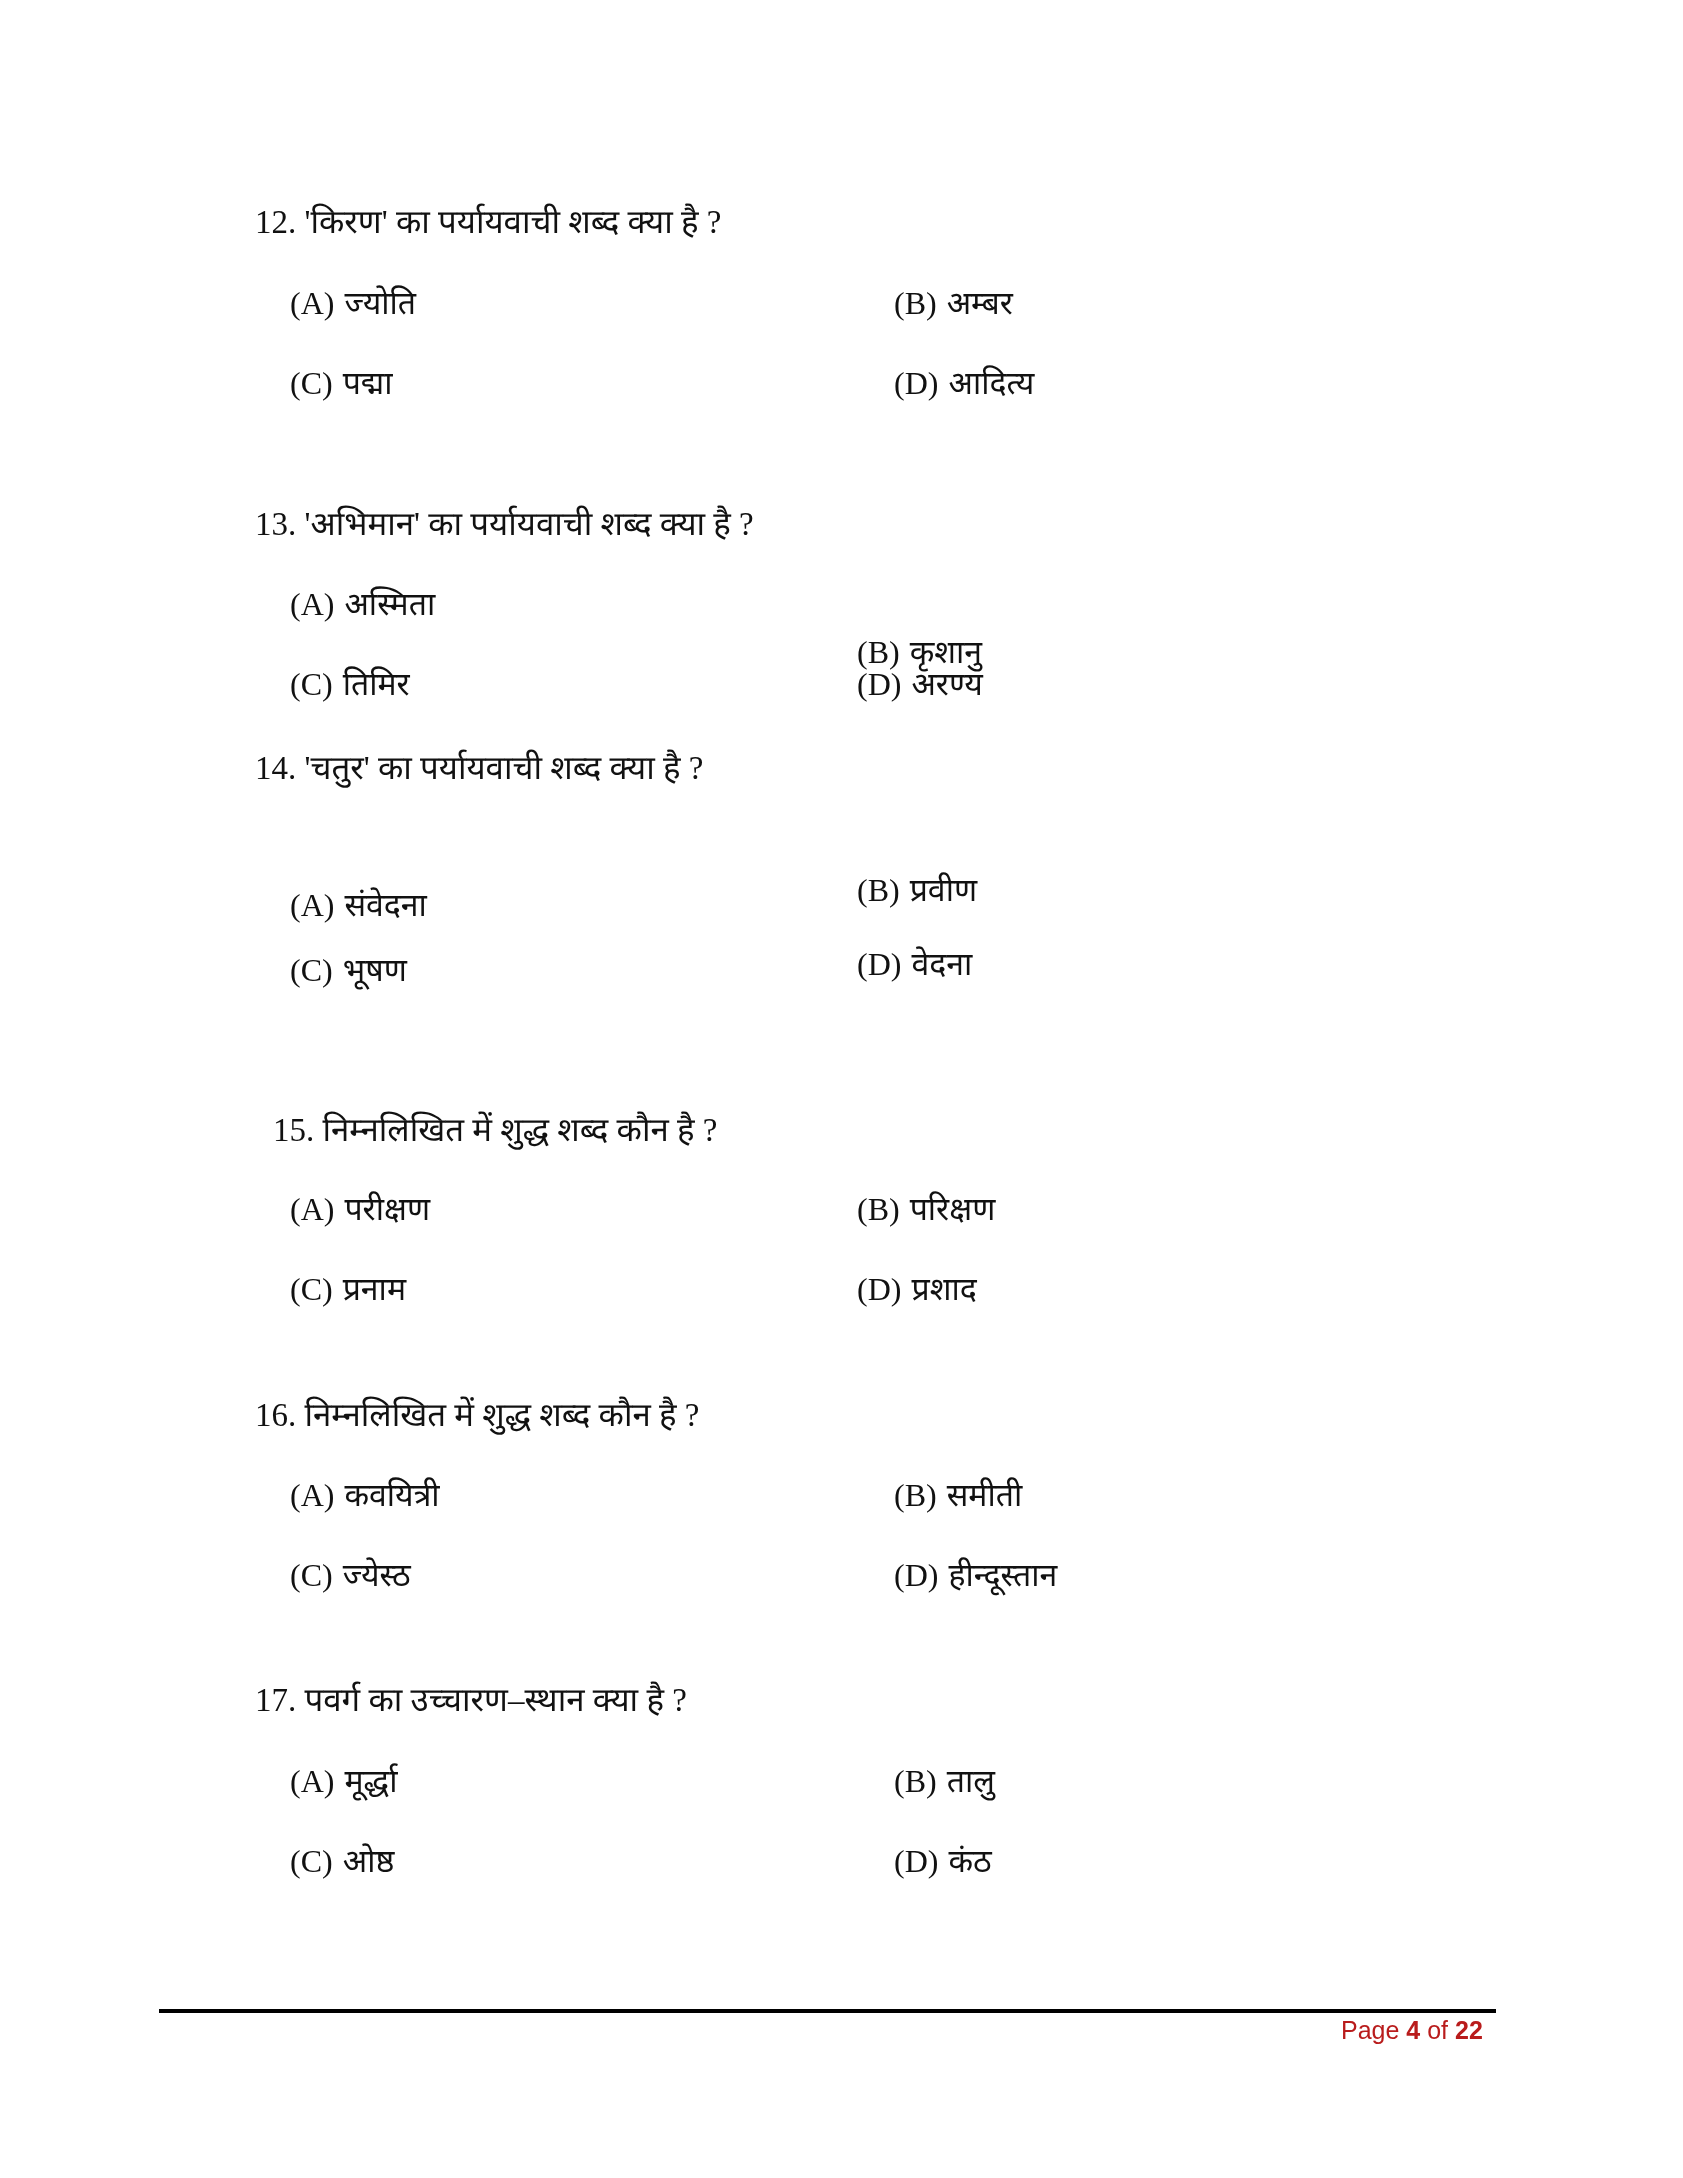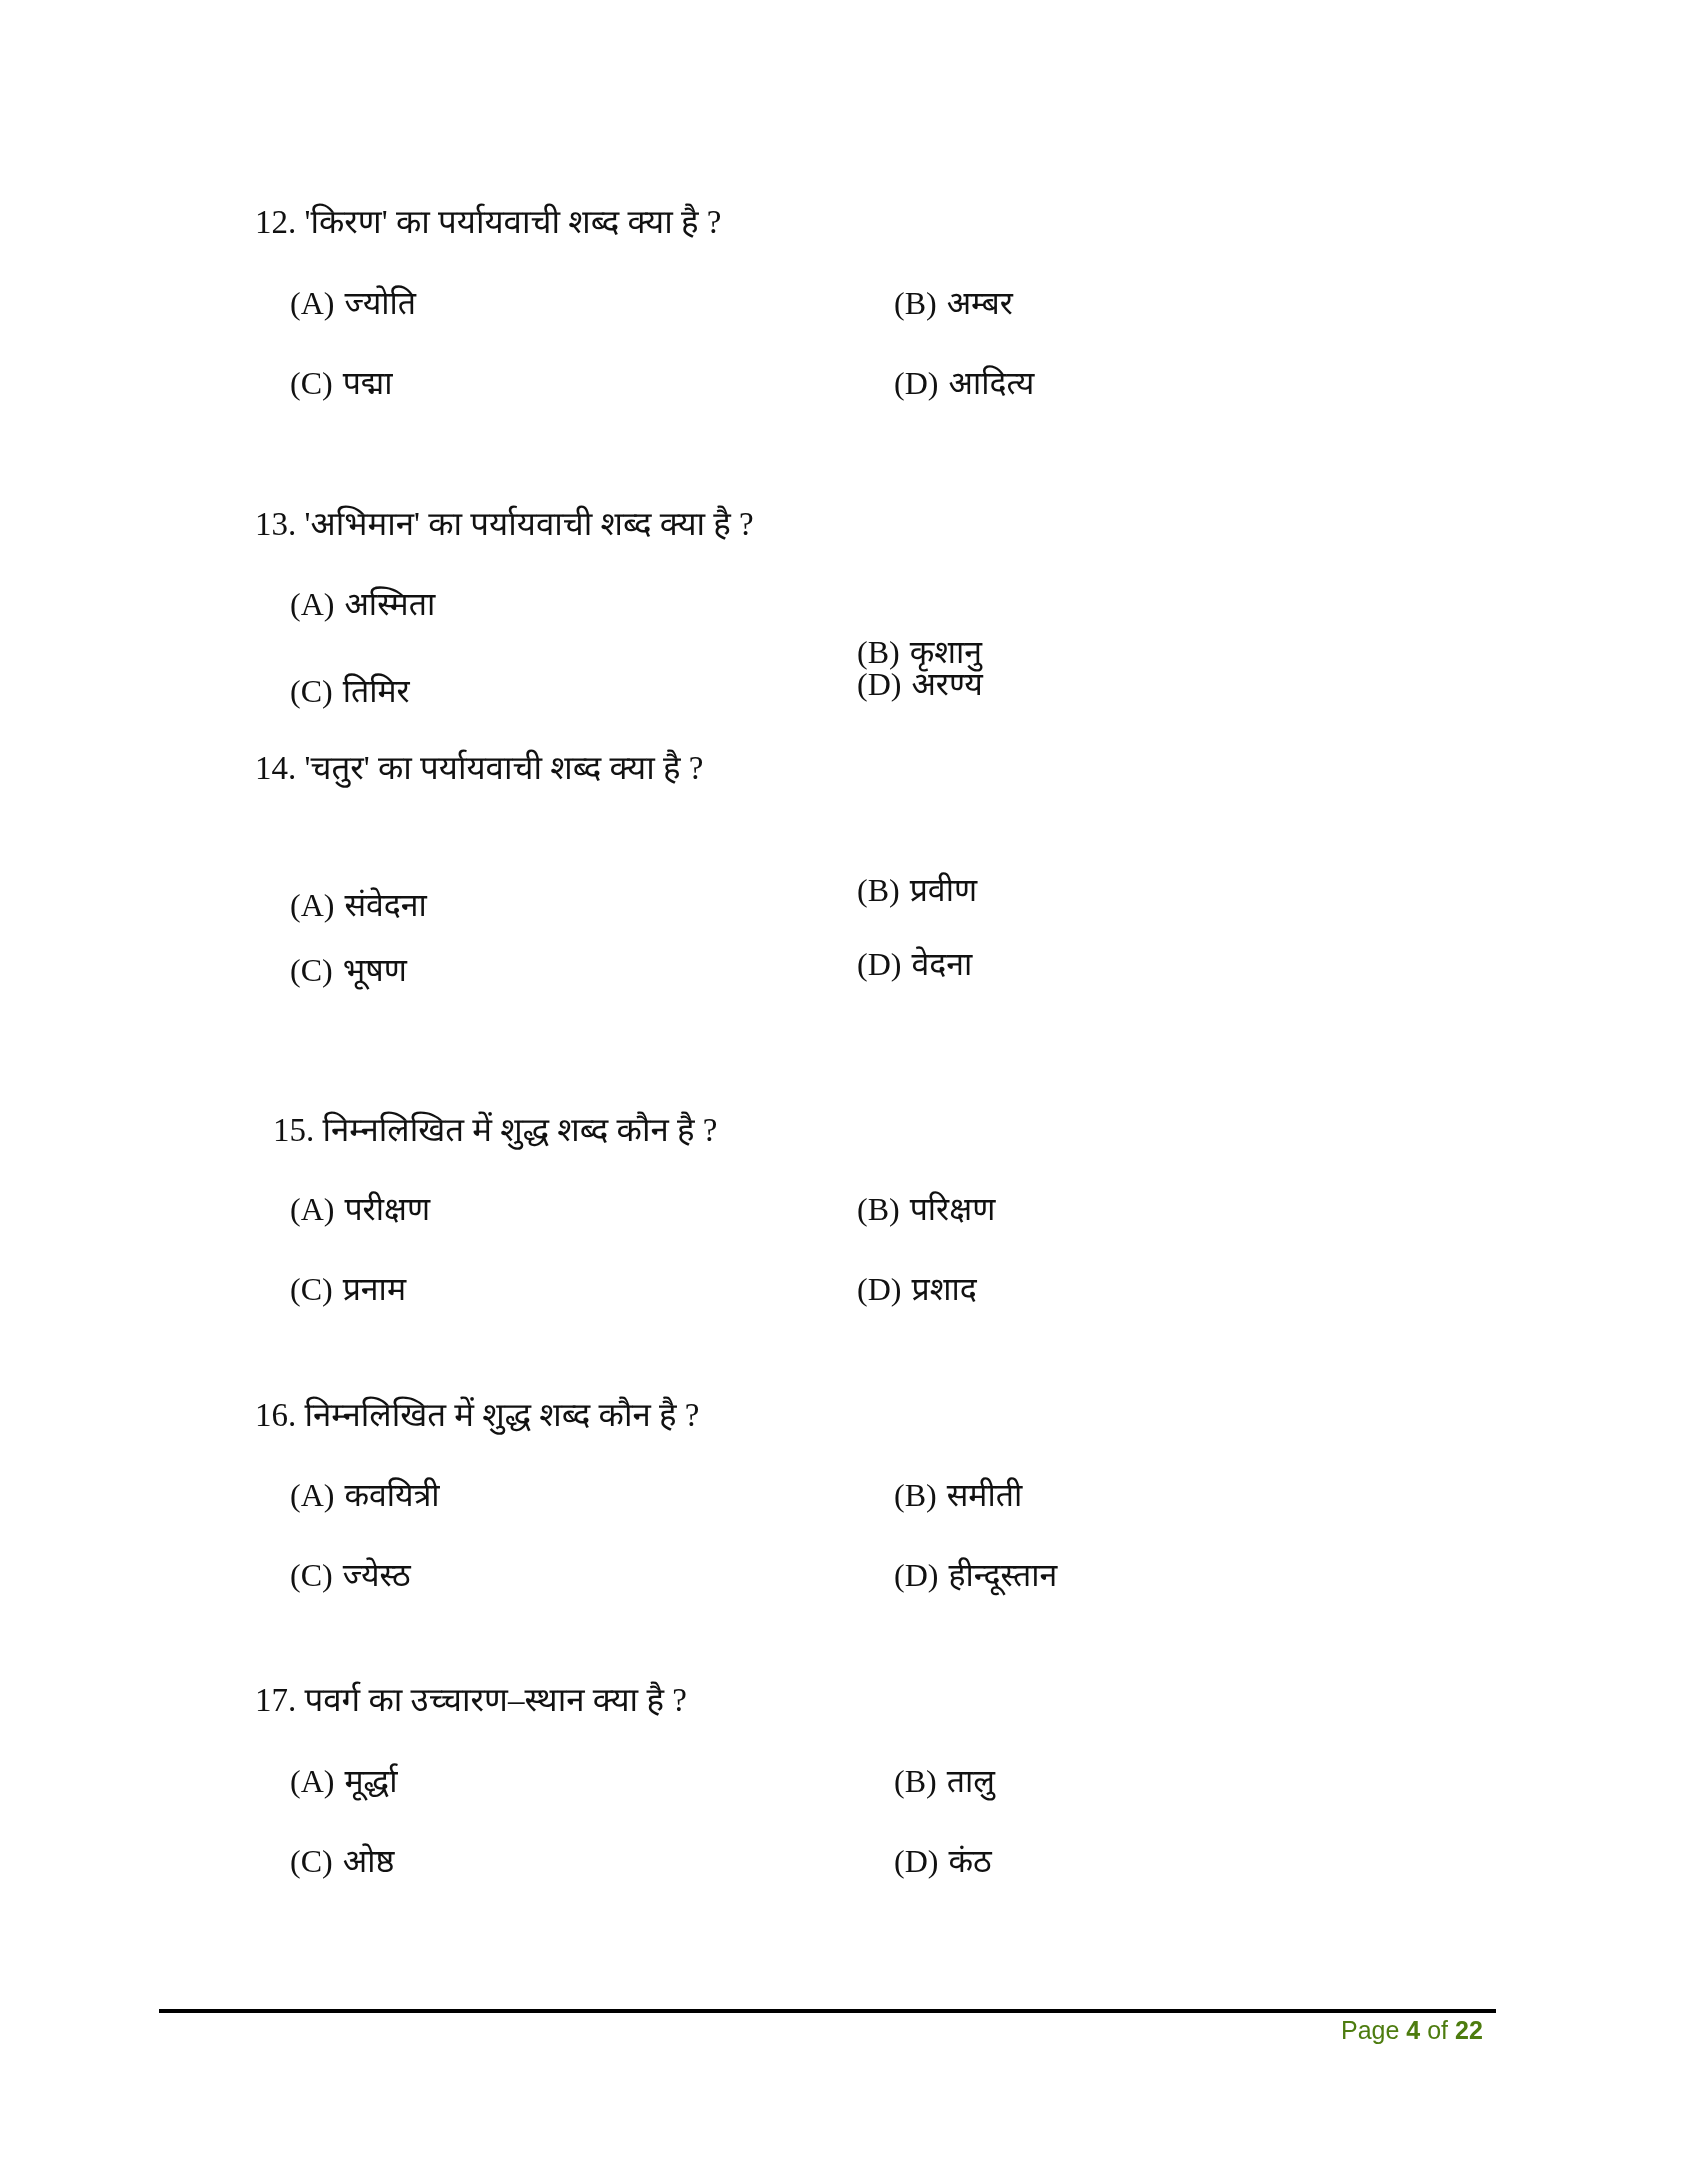--- a/index.html
+++ b/index.html
@@ -4,42 +4,42 @@
 <style>
   html, body { margin:0; padding:0; background:#ffffff; }
   body { width:1683px; height:2178px; position:relative; overflow:hidden;
          font-family:"Liberation Serif","DejaVu Serif",serif; color:#111; }
   .q { position:absolute; left:255px; font-size:33px; white-space:nowrap; }
   .q .num { font-family:"Liberation Serif",serif; }
   .opt { position:absolute; font-size:32px; white-space:nowrap; }
   .opt .lbl { font-family:"Liberation Serif",serif; margin-right:10px; }
   .rule { position:absolute; left:159px; top:2009px; width:1337px; height:4px; background:#000; }
   .footer { position:absolute; left:1341px; top:2016px; font-family:"Liberation Sans","DejaVu Sans",sans-serif;
-            font-size:25px; color:#4d7c0f; white-space:nowrap; }
+            font-size:25px; color:#b91c1c; white-space:nowrap; }
   .footer b { font-weight:bold; }
 </style>
 </head>
 <body>
 
 <div class="q" style="top:198px;">
   <span class="num">12.</span>
   <span>'किरण' का पर्यायवाची शब्द क्या है ?</span>
 </div>
 <div class="opt" style="left:290px; top:280px;"><span class="lbl">(A)</span><span>ज्योति</span></div>
 <div class="opt" style="left:894px; top:280px;"><span class="lbl">(B)</span><span>अम्बर</span></div>
 <div class="opt" style="left:290px; top:360px;"><span class="lbl">(C)</span><span>पद्मा</span></div>
 <div class="opt" style="left:894px; top:360px;"><span class="lbl">(D)</span><span>आदित्य</span></div>
 
 <div class="q" style="top:500px;">
   <span class="num">13.</span>
   <span>'अभिमान' का पर्यायवाची शब्द क्या है ?</span>
 </div>
 <div class="opt" style="left:290px; top:581px;"><span class="lbl">(A)</span><span>अस्मिता</span></div>
 <div class="opt" style="left:857px; top:581px;margin-top:48px;"><span class="lbl">(B)</span><span>कृशानु</span></div>
-<div class="opt" style="left:290px; top:661px;margin-top:7px;"><span class="lbl">(C)</span><span>तिमिर</span></div>
+<div class="opt" style="left:290px; top:661px;"><span class="lbl">(C)</span><span>तिमिर</span></div>
 <div class="opt" style="left:857px; top:661px;"><span class="lbl">(D)</span><span>अरण्य</span></div>
 
 <div class="q" style="top:744px;text-align:right;">
   <span class="num">14.</span>
   <span>'चतुर' का पर्यायवाची शब्द क्या है ?</span>
 </div>
 <div class="opt" style="left:290px; top:882px;"><span class="lbl">(A)</span><span>संवेदना</span></div>
 <div class="opt" style="left:857px; top:867px;"><span class="lbl">(B)</span><span>प्रवीण</span></div>
 <div class="opt" style="left:290px; top:947px;"><span class="lbl">(C)</span><span>भूषण</span></div>
 <div class="opt" style="left:857px; top:941px;"><span class="lbl">(D)</span><span>वेदना</span></div>

